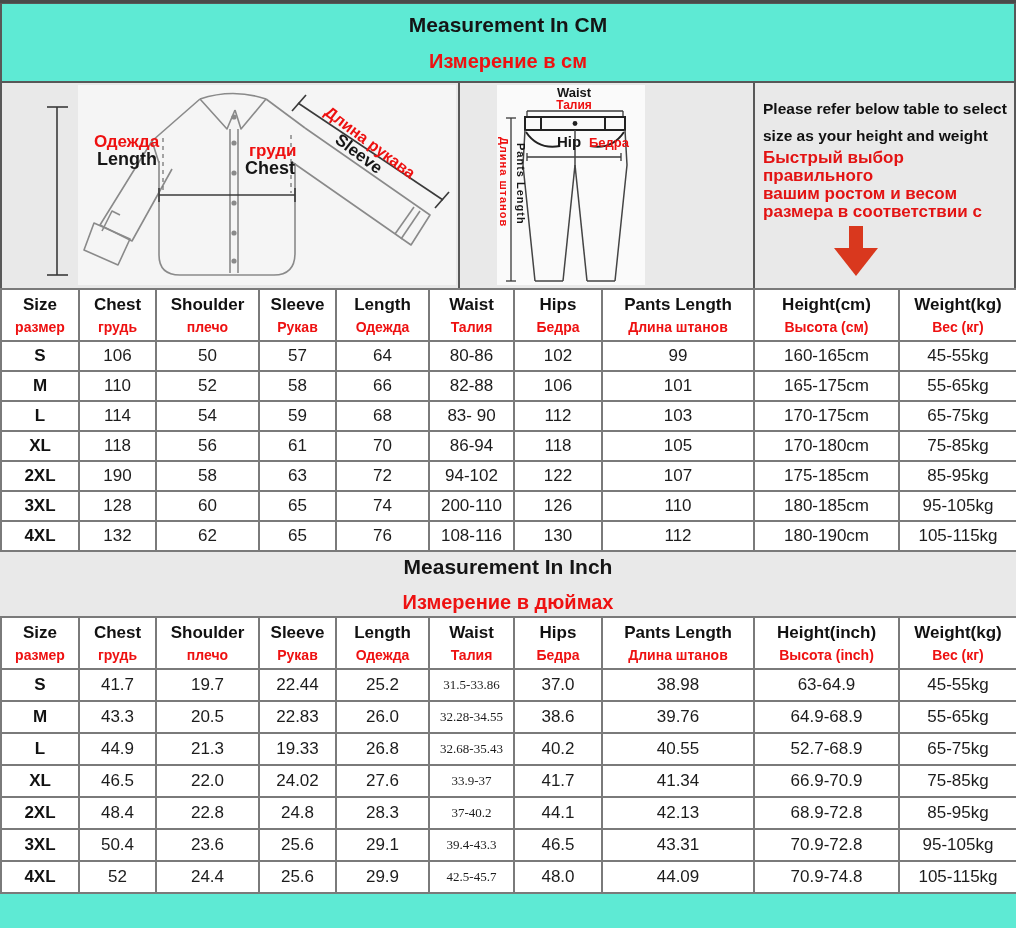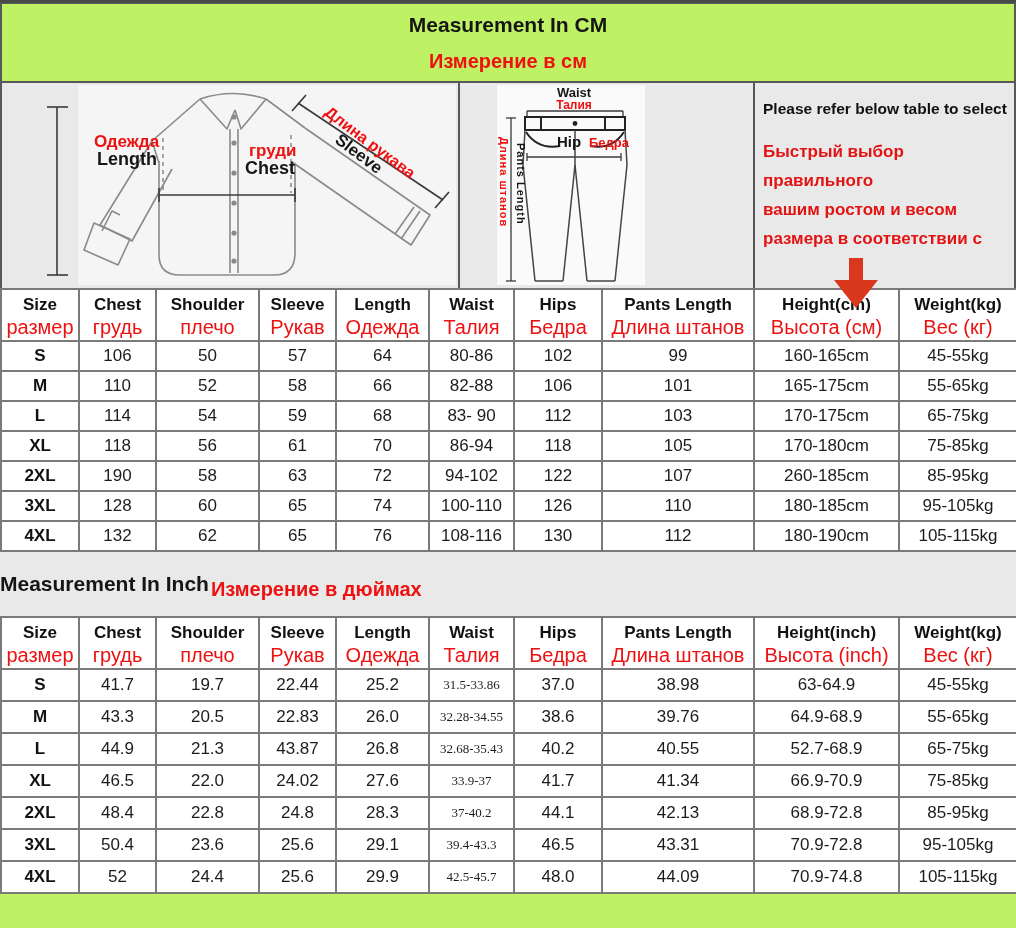--- a/index.html
+++ b/index.html
@@ -1,18 +1,18 @@
 <!DOCTYPE html>
 <html><head>
 <meta charset="utf-8">
 <style>
   * { box-sizing: border-box; margin: 0; padding: 0; }
   html,body { width: 1016px; height: 928px; overflow: hidden; }
   body { font-family: "Liberation Sans", sans-serif; background: #e9e9e9; }
-  .sheet { position: relative; width: 1016px; height: 928px; background: #bef264; }
+  .sheet { position: relative; width: 1016px; height: 928px; background: #5eead4; }
 
   .top-strip { height: 3px; background: #4a4a4a; }
 
   .title-box { height: 80px; border: 2px solid #585858; border-top-width: 1px;
     display: flex; flex-direction: column; align-items: center; justify-content: center; gap: 3px; }
   .title-en { font-size: 21px; font-weight: bold; color: #151515; }
   .title-ru { font-size: 20px; font-weight: bold; color: #ee1111; margin-top: 10px; }
 
   .diagram-row { display: flex; height: 205px; border-left: 2px solid #585858; border-right: 2px solid #585858; background: #e9e9e9; }
   .shirt-cell { position: relative; width: 458px; border-right: 2px solid #585858; }
@@ -36,34 +36,34 @@
   .waist-labels { position: absolute; left: 20px; top: 1px; width: 114px; text-align: center; line-height: 13px; }
   .waist-labels .w-en { font-size: 13px; font-weight: bold; color: #161616; }
   .waist-labels .w-ru { font-size: 12px; font-weight: bold; color: #ee1111; }
   .hip-en { left: 60px; top: 48px; font-size: 15px; }
   .hip-ru { left: 92px; top: 50px; font-size: 13px; }
   .vlbl { position: absolute; font-weight: bold; writing-mode: vertical-rl; white-space: nowrap; letter-spacing: 1px; }
   .plen-ru { left: 1px; top: 52px; font-size: 11px; color: #ee1111; }
   .plen-en { left: 18px; top: 58px; font-size: 11px; color: #161616; }
 
   .note-en { font-size: 15.5px; font-weight: bold; color: #111; line-height: 27px; }
-  .note-ru { margin-top: 15px; font-size: 17px; font-weight: bold; color: #e31313; line-height: 29px; }
+  .note-ru { font-size: 17px; font-weight: bold; color: #e31313; line-height: 18px; }
   .arrow-wrap { margin-top: 5px; margin-left: 70px; width: 46px; height: 50px; }
 
   .size-table { width: 1016px; border-collapse: collapse; table-layout: fixed; background: #ffffff; }
   .size-table th, .size-table td { border: 2px solid #7a7a7a; text-align: center; vertical-align: middle; padding: 0; overflow: hidden; }
   .size-table th { height: 52px; background: #ffffff; }
   th .hen { display: block; font-size: 17px; font-weight: bold; color: #111; line-height: 23px; }
-  th .hru { display: block; font-size: 20px; font-weight: normal; color: #ee1111; line-height: 22px; }
+  th .hru { display: block; font-size: 14px; font-weight: bold; color: #ee1111; line-height: 22px; }
   .cm-table td { height: 30px; font-size: 17px; color: #1c1c1c; }
   .inch-table td { height: 32px; font-size: 17px; color: #1c1c1c; }
   .size-table td:first-child { font-weight: bold; color: #111; }
   .inch-table td:nth-child(6) { font-size: 13px; font-family: Liberation Serif, serif; }
 
-  .inch-title { height: 64px; display: flex; flex-direction: row; align-items: center; gap: 2px; background: #e9e9e9; }
+  .inch-title { height: 64px; display: flex; flex-direction: column; align-items: center; justify-content: center; gap: 2px; background: #e9e9e9; }
 </style>
 </head>
 <body>
 
 <div class="sheet">
   <div class="top-strip"></div>
 
   <div class="title-box">
     <div class="title-en">Measurement In CM</div>
     <div class="title-ru">Измерение в см</div>
@@ -157,20 +157,21 @@
         </div>
         <div class="lbl blk hip-en">Hip</div>
         <div class="lbl red hip-ru">Бедра</div>
         <div class="vlbl plen-ru">Длина штанов</div>
         <div class="vlbl plen-en">Pants Length</div>
       </div>
     </div>
 
     <div class="note-cell">
       <div class="note-en">Please refer below table to select</div>
+      <div class="note-en">size as your height and weight</div>
       <div class="note-ru">
         <div>Быстрый выбор правильного</div>
         <div>вашим ростом и весом</div>
         <div>размера в соответствии с</div>
       </div>
       <div class="arrow-wrap">
         <svg width="46" height="50" viewBox="0 0 46 50">
           <rect x="16" y="0" width="14" height="24" fill="#d9381e"></rect>
           <polygon points="1,22 45,22 23,50" fill="#d9381e"></polygon>
         </svg>
@@ -286,30 +287,30 @@
         </tr>
         <tr>
           <td>2XL</td>
           <td>190</td>
           <td>58</td>
           <td>63</td>
           <td>72</td>
           <td>94-102</td>
           <td>122</td>
           <td>107</td>
-          <td>260-185cm</td>
+          <td>175-185cm</td>
           <td>85-95kg</td>
         </tr>
         <tr>
           <td>3XL</td>
           <td>128</td>
           <td>60</td>
           <td>65</td>
           <td>74</td>
-          <td>100-110</td>
+          <td>200-110</td>
           <td>126</td>
           <td>110</td>
           <td>180-185cm</td>
           <td>95-105kg</td>
         </tr>
         <tr>
           <td>4XL</td>
           <td>132</td>
           <td>62</td>
           <td>65</td>
@@ -407,21 +408,21 @@
           <td>32.28-34.55</td>
           <td>38.6</td>
           <td>39.76</td>
           <td>64.9-68.9</td>
           <td>55-65kg</td>
         </tr>
         <tr>
           <td>L</td>
           <td>44.9</td>
           <td>21.3</td>
-          <td>43.87</td>
+          <td>19.33</td>
           <td>26.8</td>
           <td>32.68-35.43</td>
           <td>40.2</td>
           <td>40.55</td>
           <td>52.7-68.9</td>
           <td>65-75kg</td>
         </tr>
         <tr>
           <td>XL</td>
           <td>46.5</td>

